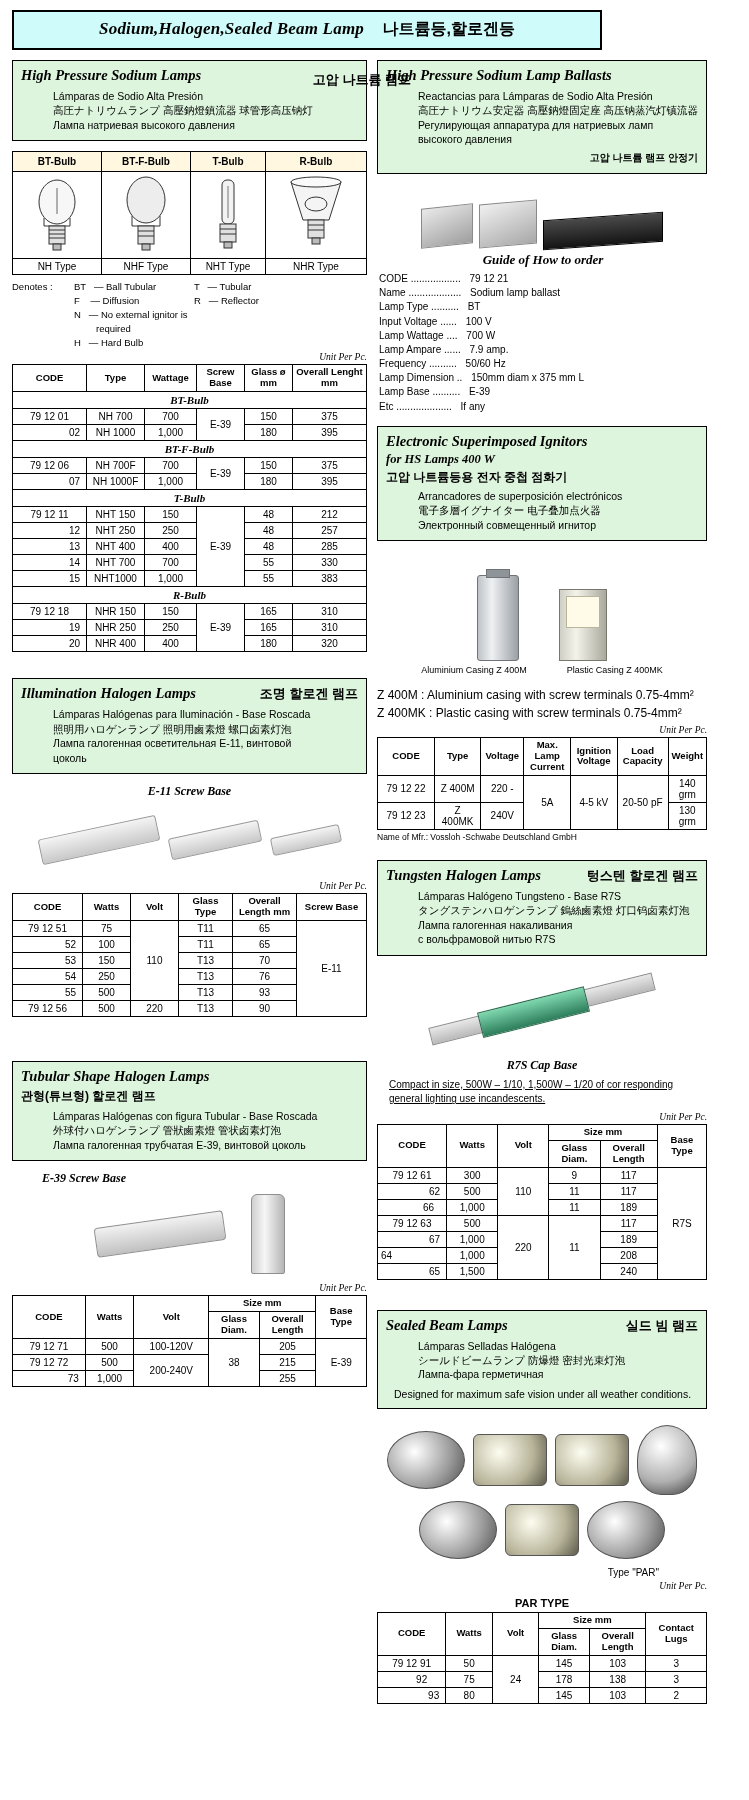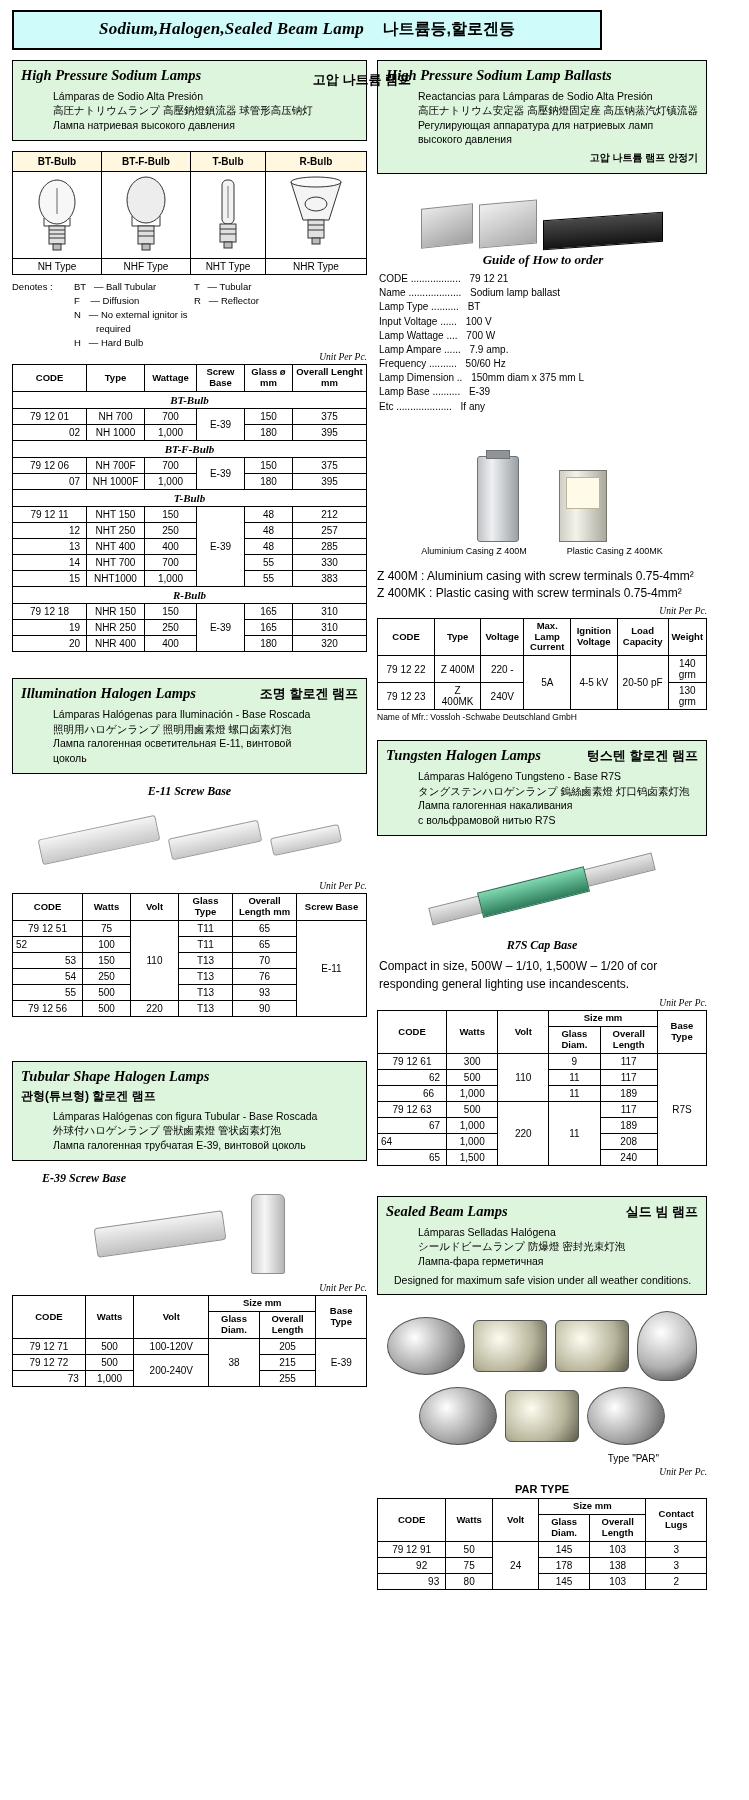--- a/index.html
+++ b/index.html
@@ -116,21 +116,21 @@
   .r7s .g { position:absolute; top:-4px; left:50px; width: 110px; height: 26px; background: linear-gradient(180deg,#7fd8b0,#2d7d5a); border:1px solid #2a6b4d;}
   .e39art { display:flex; align-items:center; justify-content:center; gap:26px; height: 92px;}
   .e39a { width: 130px; height: 30px; background: linear-gradient(180deg,#f2f2f2,#c0c0c0); border:1px solid #8f8f8f; border-radius: 4px; transform: rotate(-8deg);}
   .e39b { width: 34px; height: 80px; background: linear-gradient(90deg,#cfcfcf,#f6f6f6 40%,#b5b5b5); border:1px solid #8f8f8f; border-radius: 6px 6px 2px 2px;}
   .sealedart { display:flex; gap:8px; align-items:center; justify-content:center; flex-wrap:wrap; padding:6px 0;}
   .seal { width: 78px; height: 58px; border-radius: 50%; background: radial-gradient(circle at 35% 35%, #ffffff, #9a9a9a 60%, #4d4d4d); border:1px solid #555;}
   .seal.sq { border-radius: 6px; width: 74px; height: 52px; background: radial-gradient(circle at 35% 35%, #fdfdf0, #b8b49a 60%, #5c5a4a);}
   .seal.par { width: 60px; height: 70px; border-radius: 50% 50% 40% 40%; background: radial-gradient(circle at 40% 30%, #ffffff, #b0b0b0 60%, #3f3f3f);}
   .partxt { font-size: 10px; text-align:center; margin-top:2px;}
 
-  .note { font-size: 12px; line-height:1.45; margin:5px 2px;}
+  .note { font-size: 10px; line-height:1.45; margin:5px 12px;text-decoration:underline;}
   .centerttl { text-align:center; font-weight:bold; font-size:11px; margin: 6px 0 3px 0;}
   .capt { text-align:center; font-weight:bold; font-style:italic; font-family:"Liberation Serif",serif; font-size:12px; margin:6px 0 2px 0;}
 </style>
 </head>
 <body>
 
 <div class="page">
 
   <div class="banner">
     <span class="t">Sodium,Halogen,Sealed Beam  Lamp</span>
@@ -400,21 +400,21 @@
         </tr>
         <tr>
           <td class="codecell">79 12 51</td>
           <td>75</td>
           <td rowspan="5">110</td>
           <td>T11</td>
           <td>65</td>
           <td rowspan="6">E-11</td>
         </tr>
         <tr>
-          <td class="codecell" style="text-align:left;padding-right:6px">52</td>
+          <td class="codecell" style="text-align:right;padding-right:6px">52</td>
           <td>100</td>
           <td>T11</td>
           <td>65</td>
         </tr>
         <tr>
           <td class="codecell" style="text-align:right;padding-right:6px">53</td>
           <td>150</td>
           <td>T13</td>
           <td>70</td>
         </tr>
@@ -548,20 +548,30 @@
             <span>..........</span>
             <span style="margin-left:6px">E-39</span></div>
           <div><span>Etc</span>
             <span>....................</span>
             <span style="margin-left:6px">If any</span></div>
         </div>
       </div>
 
       <div style="height:10px"></div>
 
+      <div class="gbox">
+        <h2>Electronic Superimposed Ignitors</h2>
+        <div style="font-family:'Liberation Serif',serif;font-style:italic;font-weight:bold;font-size:12.5px;margin:-3px 0 2px 0">for HS Lamps 400 W</div>
+        <div class="krline" style="margin:1px 0 3px 0">고압 나트륨등용  전자 중첩 점화기</div>
+        <div class="sub">
+          <div>Arrancadores de superposición electrónicos</div>
+          <div>電子多層イグナイター   电子叠加点火器</div>
+          <div>Электронный совмещенный игнитор</div>
+        </div>
+      </div>
 
       <div class="ignitors">
         <div>
           <div class="ig-al"></div>
         </div>
         <div>
           <div class="ig-pl"></div>
         </div>
       </div>
       <div style="display:flex; gap:40px; justify-content:center;">

